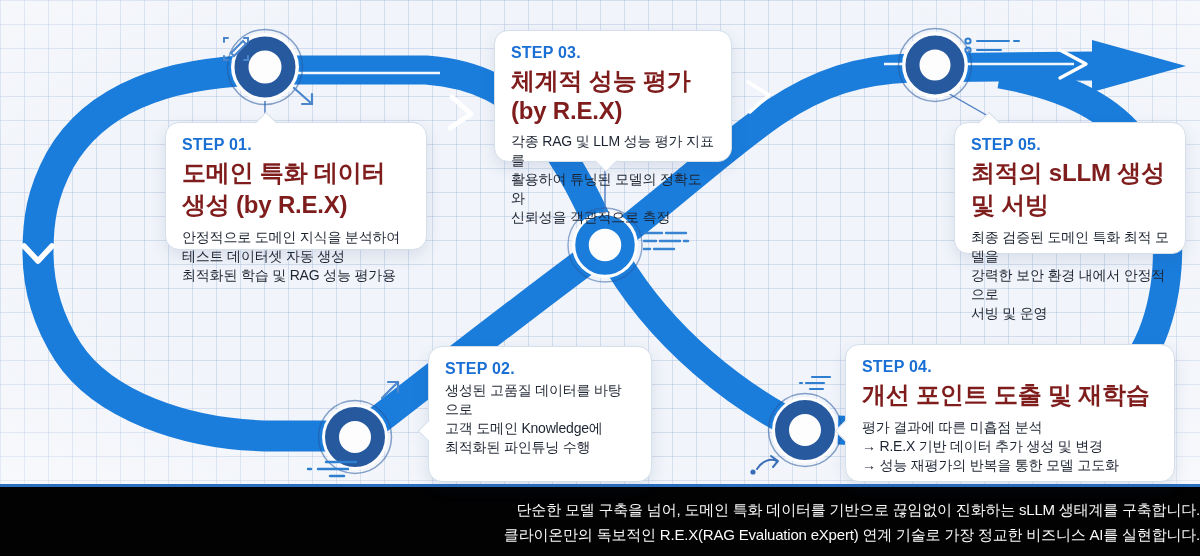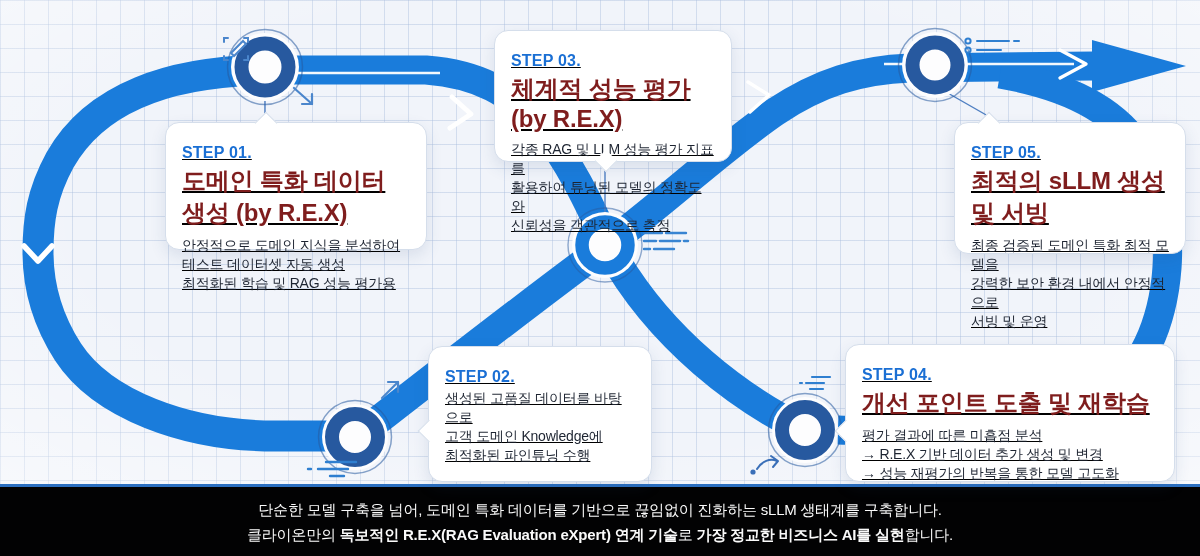--- a/index.html
+++ b/index.html
@@ -17,41 +17,40 @@
     background-size:24px 24px;
   }
   .vignette{
     position:absolute;inset:0;pointer-events:none;
     background:radial-gradient(ellipse at 50% 45%, rgba(255,255,255,0) 60%, rgba(255,255,255,.45) 100%);
   }
   svg.flow{position:absolute;left:0;top:0;}
   
   .card{
     position:absolute;background:#fff;border:1px solid #d5deeb;border-radius:14px;
-    box-shadow:0 6px 16px rgba(40,70,120,.12);padding:21px 16px 12px 16px;box-sizing:border-box;
+    box-shadow:0 6px 16px rgba(40,70,120,.12);padding:13px 16px 12px 16px;box-sizing:border-box;
     z-index:3;
-    text-decoration:underline;
   }
   .card .step-label{font-size:16px;font-weight:700;color:#1a6fd4;letter-spacing:.2px;margin-bottom:3px;}
   .card .step-title{font-size:24px;font-weight:700;color:#7f1d1d;margin-bottom:7px;letter-spacing:-.2px;}
   .card .line{font-size:14px;color:#1d2431;line-height:19px;letter-spacing:-.2px;}
   .pointer{
     position:absolute;width:15px;height:15px;background:#fff;transform:rotate(45deg);z-index:2;
   }
   .pointer.up{border-top:1px solid #d5deeb;border-left:1px solid #d5deeb;top:-8px;}
   .pointer.down{border-bottom:1px solid #d5deeb;border-right:1px solid #d5deeb;bottom:-8px;}
   .pointer.left{border-left:1px solid #d5deeb;border-bottom:1px solid #d5deeb;left:-8px;}
   
   .divider{position:absolute;left:0;top:484px;width:1200px;height:3px;background:#2b6fc0;}
   .footer{
     position:absolute;left:0;top:487px;width:1200px;height:69px;background:#020203;
-    display:flex;flex-direction:column;align-items:center;justify-content:center;gap:4px;
+    display:flex;flex-direction:column;align-items:flex-end;justify-content:center;gap:4px;
   }
   .footer .fline{color:#fafafa;font-size:15px;line-height:21px;letter-spacing:-.2px;}
-  .footer .b{font-weight:700;}
+  .footer .b{font-weight:400;}
 </style>
 </head>
 <body>
 
 <div class="stage">
 
   <div class="diagram">
     <div class="vignette"></div>
 
     <svg class="flow" width="1200" height="484" viewBox="0 0 1200 484">

